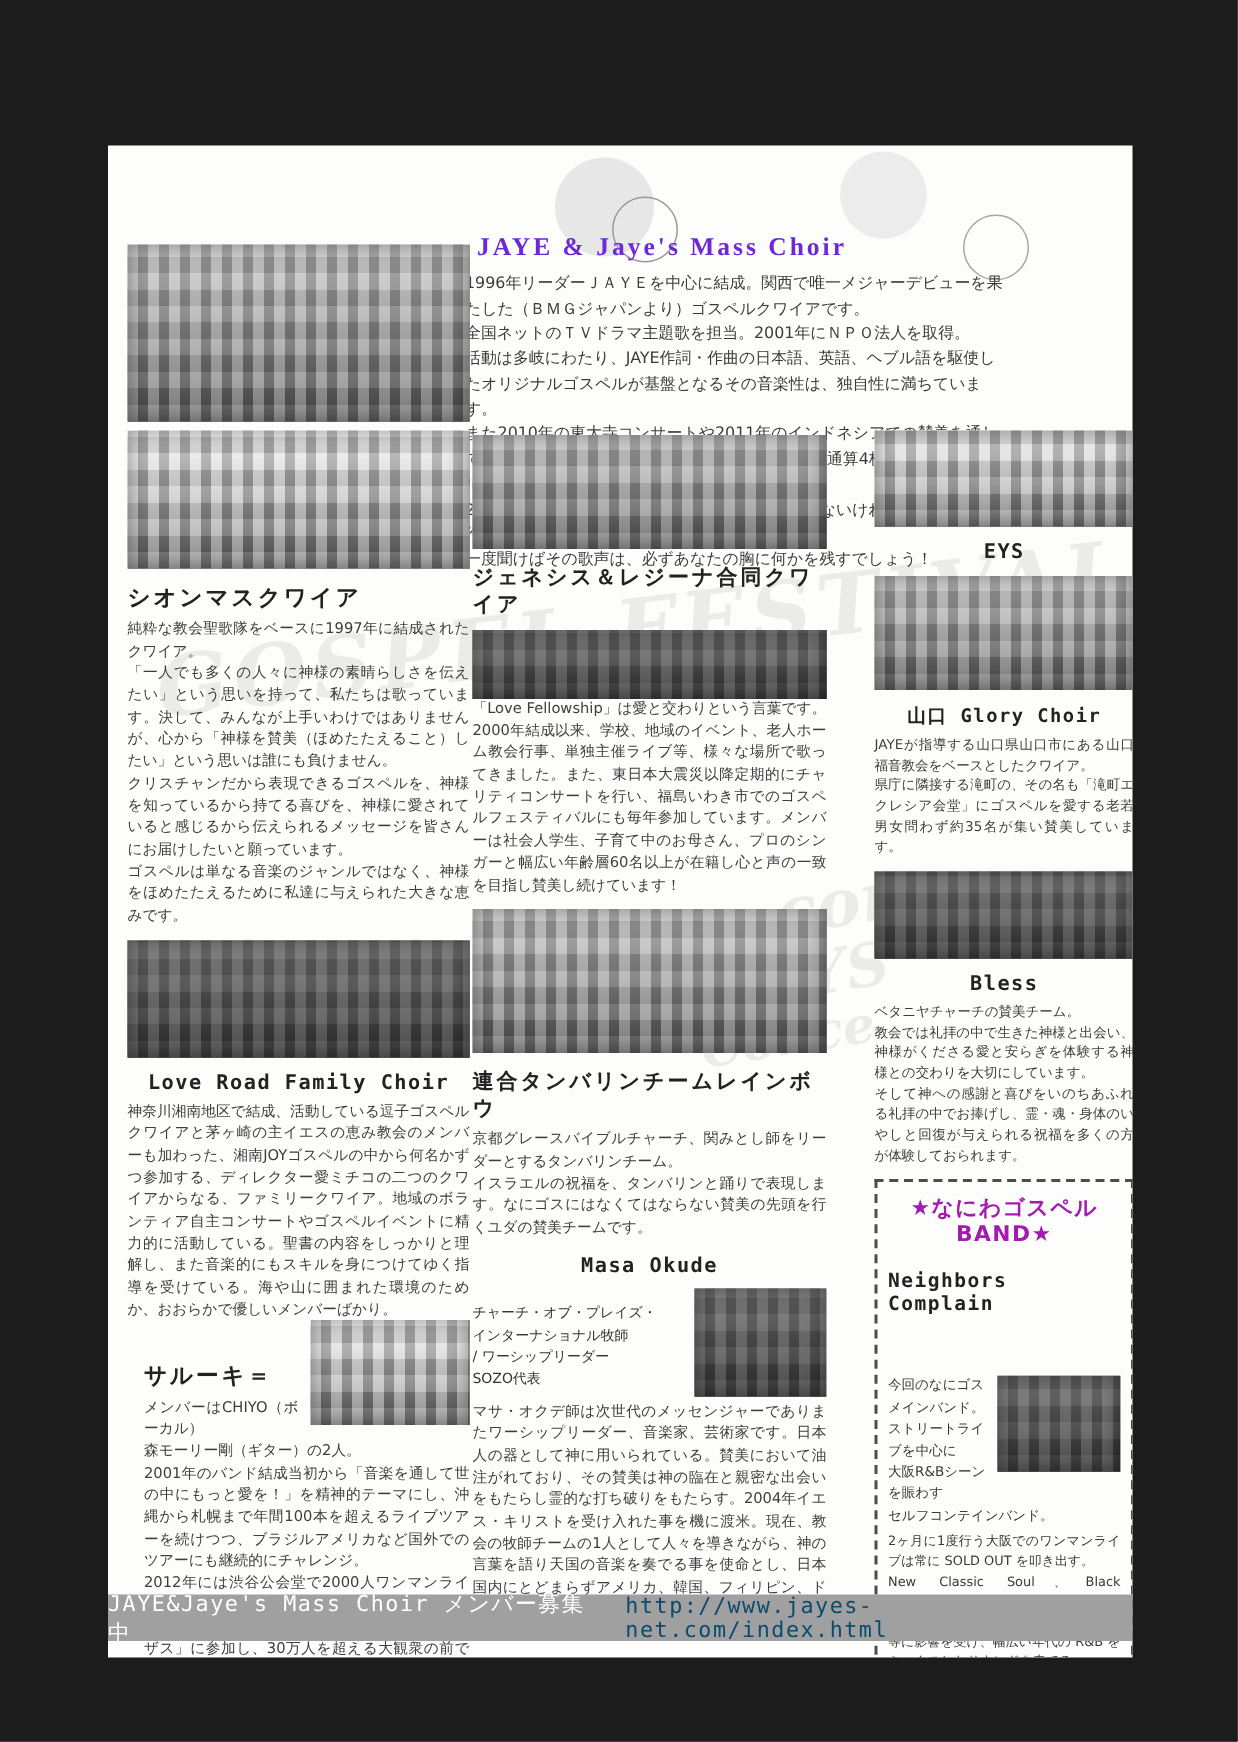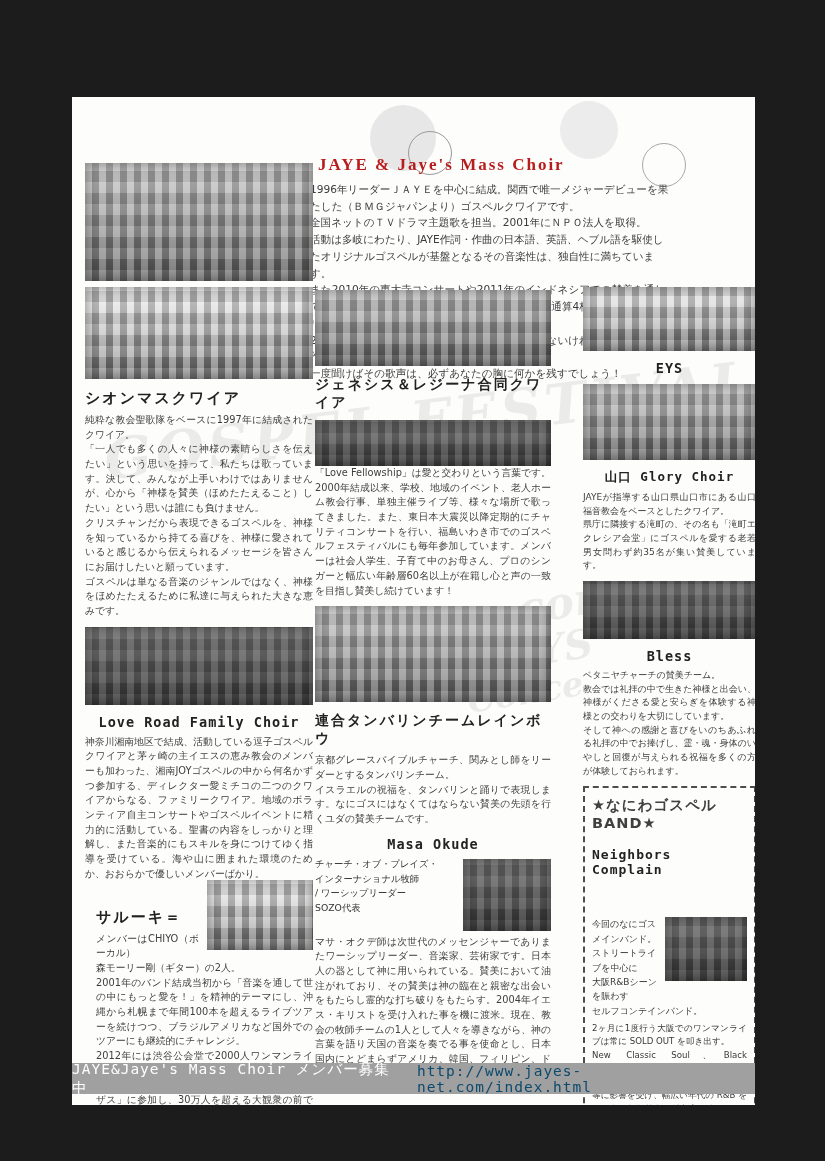--- a/index.html
+++ b/index.html
@@ -22,21 +22,21 @@
   
   .title-wrap { position:absolute; left:240px; top:8px; width:400px; height:70px; }
   .circle { position:absolute; border-radius:50%; }
   .c-fill1 { left:58px; top:0;  width:66px; height:66px; background:#e7e7e7; }
   .c-fill2 { left:248px; top:-4px; width:58px; height:58px; background:#ececec; }
   .c-line1 { left:96px; top:26px; width:44px; height:44px; border:1px solid #9a9a9a; }
   .c-line2 { left:330px; top:38px; width:44px; height:44px; border:1px solid #a8a8a8; }
   .page-title { position:absolute; left:100px; top:12px; font-family:"DejaVu Serif", serif;
                 font-style:italic; font-size:37px; color:#2b2b2b; letter-spacing:2px; }
   .subtitle { position:absolute; left:246px; top:58px; font-family:"Liberation Serif", serif;
-              font-weight:bold; font-size:17px; letter-spacing:2px; color:#b91c1c; }
+              font-weight:bold; font-size:17px; letter-spacing:2px; color:#6d28d9; }
   .intro { position:absolute; left:238px; top:84px; width:364px; font-size:10.6px; line-height:1.58;
            color:#3b3b3b; white-space:pre-line; }
 
   
   .col { position:absolute; }
   .col-left  { left:13px;  top:66px;  width:228px; }
   .col-mid   { left:243px; top:193px; width:236px; }
   .col-right { left:511px; top:190px; width:173px; }
 
   
@@ -53,25 +53,25 @@
   .h-jp { font-size:15px; font-weight:bold; color:#222; letter-spacing:2px; margin:10px 0 5px; }
   .h-en { font-family:"DejaVu Sans Mono", monospace; font-size:13.5px; font-weight:bold;
           color:#222; letter-spacing:1px; margin:9px 0 5px;text-align:center; }
   .body-txt { font-size:9.8px; line-height:1.5; color:#3d3d3d; white-space:pre-line; text-align:justify; }
   .col-right .body-txt { font-size:9px; line-height:1.52; }
   .col-mid .h-jp { font-size:14px; }
 
   .saluki-photo { float:right; width:106px; height:70px; margin:-28px 0 4px 8px; }
   .masa-head { overflow:hidden; }
   .masa-photo { float:right; width:88px; height:72px; margin:2px 0 4px 6px; }
-  .roles { font-size:9.3px; line-height:1.6; color:#333; white-space:pre-line; }
+  .roles { font-size:9.3px; line-height:1.6; color:#333; white-space:pre-line;margin-top:12px; }
 
   
   .band-box { margin-top:8px; border:2px dashed #4d4d4d; padding:8px 7px 10px; }
-  .band-title { text-align:left; font-size:14.5px; font-weight:bold; color:#404040; letter-spacing:1px; }
+  .band-title { text-align:center; font-size:14.5px; font-weight:bold; color:#a21caf; letter-spacing:1px; }
   .band-name { font-family:"DejaVu Sans Mono", monospace; font-size:13px; font-weight:bold;
                color:#222; margin:16px 0 6px; letter-spacing:1px; }
   .band-head { overflow:hidden;margin-top:40px; }
   .band-photo { float:right; width:82px; height:64px; margin:0 0 4px 6px; }
   .band-lead { font-size:9px; line-height:1.6; color:#383838; white-space:pre-line; }
   .band-body { margin-top:4px; font-size:8.6px; line-height:1.55; color:#383838; white-space:pre-line; text-align:justify; }
 
   
   .footer { position:absolute; left:0; bottom:11px; width:100%; height:31px; background:#a0a0a0;
             display:flex; align-items:center; justify-content:center; gap:14px;

